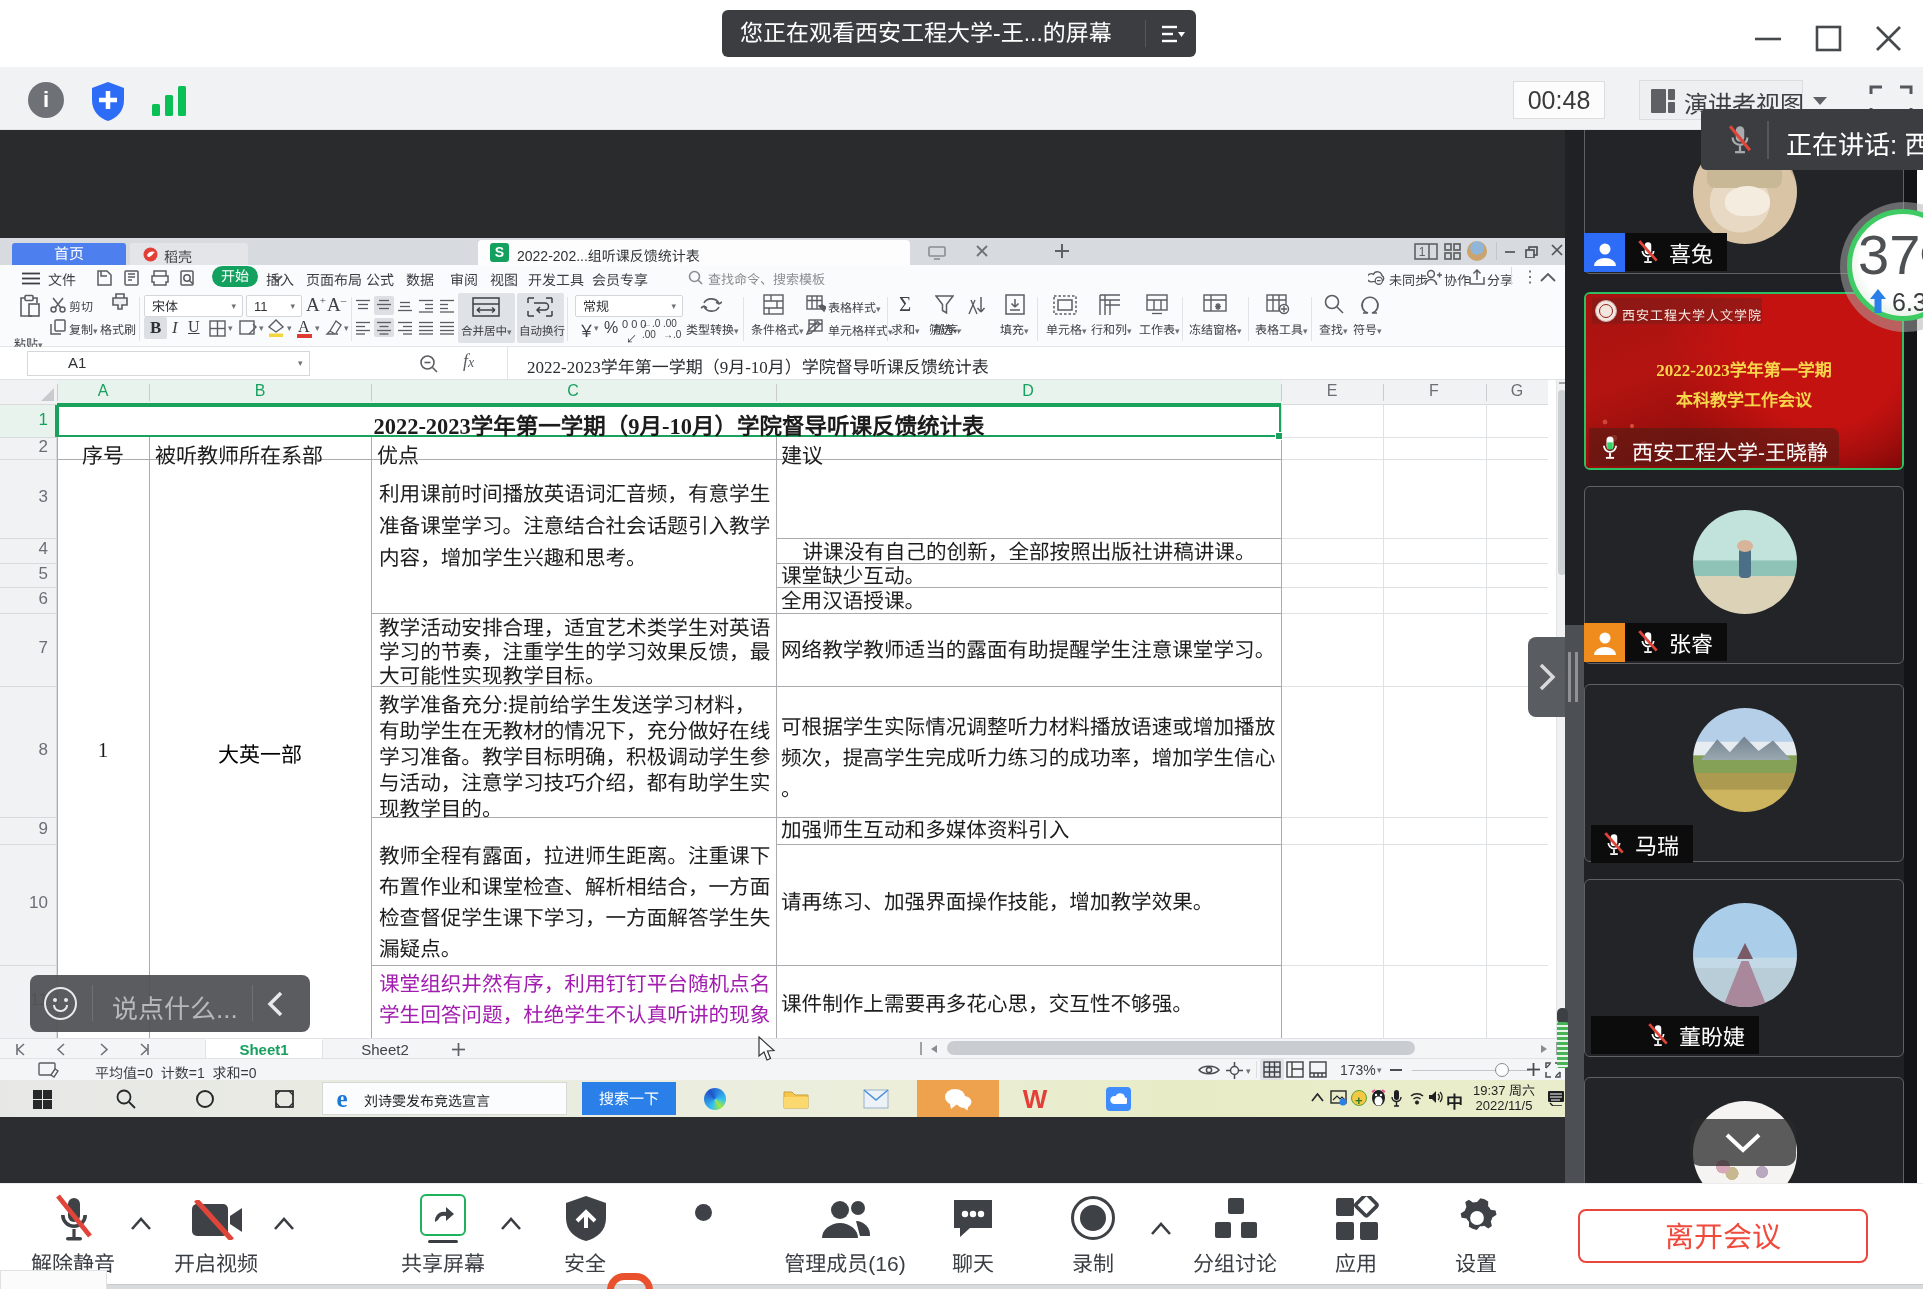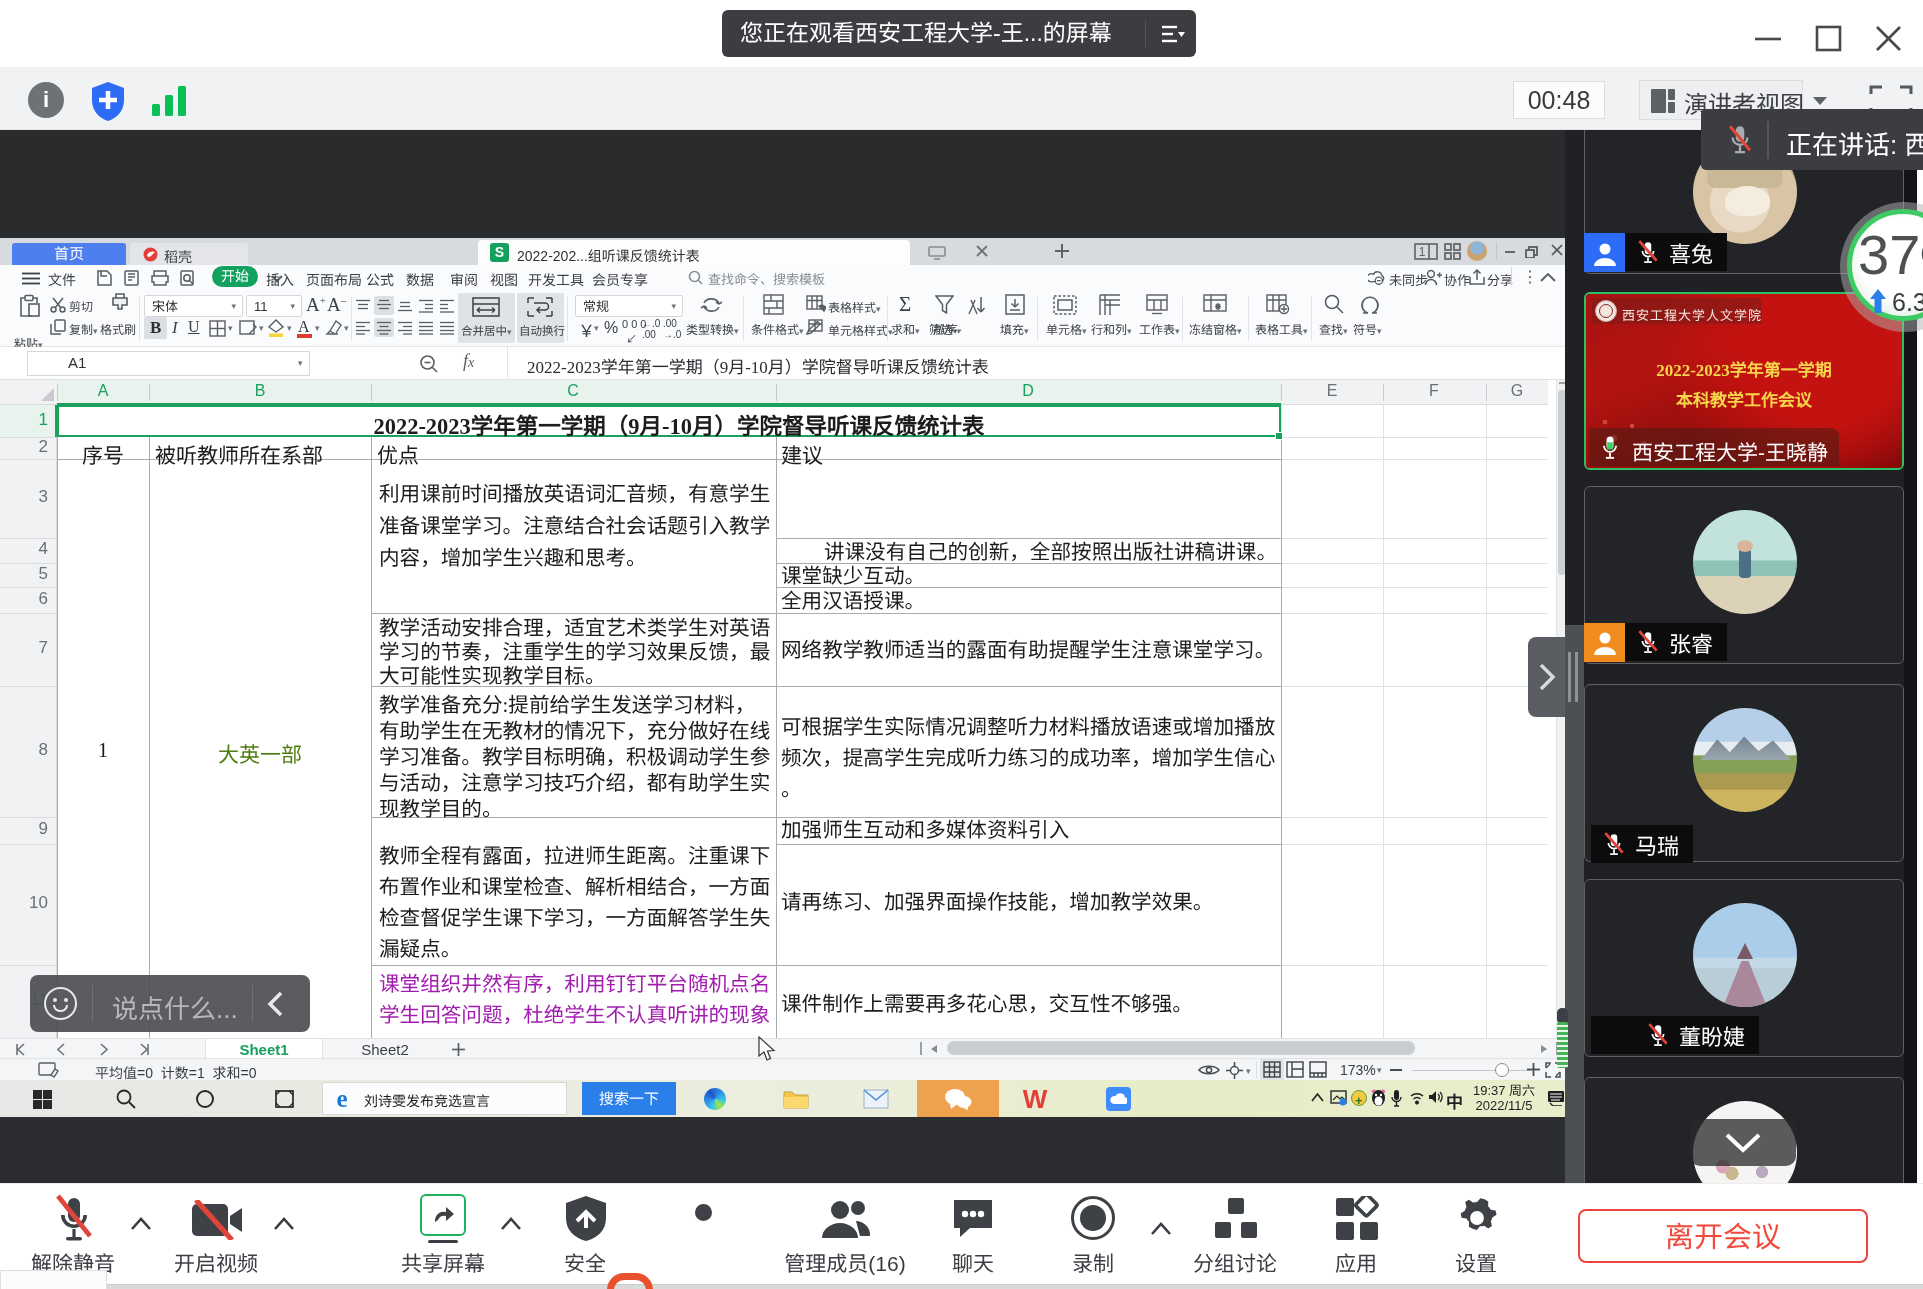--- a/index.html
+++ b/index.html
@@ -602,27 +602,27 @@
         <div class="abs" style="left:371px;top:585px;width:910px;height:1px;background:#a9abae;"></div>
         <div class="abs" style="left:776px;top:464px;width:505px;height:1px;background:#a9abae;"></div>
         <div class="abs" style="left:57px;top:25px;width:1224px;height:32px;border:2px solid #1aa15c;"></div>
         <div class="abs" style="left:1275px;top:52px;width:8px;height:8px;background:#1aa15c;border:1px solid #fff;"></div>
         <div class="abs serif" style="left:67px;top:28px;width:1224px;text-align:center;font-size:22.5px;font-weight:bold;color:#1c1c1c;">2022-2023学年第一学期（9月-10月）学院督导听课反馈统计表</div>
         <div class="abs serif" style="left:57px;top:59px;width:92px;text-align:center;font-size:21px;color:#1c1c1c;">序号</div>
         <div class="abs serif" style="left:155px;top:59px;font-size:21px;color:#1c1c1c;">被听教师所在系部</div>
         <div class="abs serif" style="left:377px;top:59px;font-size:21px;color:#1c1c1c;">优点</div>
         <div class="abs serif" style="left:781px;top:59px;font-size:21px;color:#1c1c1c;">建议</div>
         <div class="abs serif" style="left:57px;top:358px;width:92px;text-align:center;font-size:21px;color:#1c1c1c;">1</div>
-        <div class="abs serif" style="left:149px;top:358px;width:222px;text-align:center;font-size:21px;color:#4d7c0f;">大英一部</div>
+        <div class="abs serif" style="left:149px;top:358px;width:222px;text-align:center;font-size:21px;color:#000000;">大英一部</div>
         <div class="abs serif" style="left:379px;top:98px;width:395px;font-size:20.6px;line-height:32px;color:#1c1c1c;text-align:left;">利用课前时间播放英语词汇音频，有意学生<br>准备课堂学习。注意结合社会话题引入教学<br>内容，增加学生兴趣和思考。</div>
         <div class="abs serif" style="left:379px;top:236px;width:395px;font-size:20.6px;line-height:24px;color:#1c1c1c;text-align:left;">教学活动安排合理，适宜艺术类学生对英语<br>学习的节奏，注重学生的学习效果反馈，最<br>大可能性实现教学目标。</div>
         <div class="abs serif" style="left:379px;top:312px;width:395px;font-size:20.6px;line-height:26px;color:#1c1c1c;text-align:left;">教学准备充分:提前给学生发送学习材料，<br>有助学生在无教材的情况下，充分做好在线<br>学习准备。教学目标明确，积极调动学生参<br>与活动，注意学习技巧介绍，都有助学生实<br>现教学目的。</div>
         <div class="abs serif" style="left:379px;top:461px;width:395px;font-size:20.6px;line-height:31px;color:#1c1c1c;text-align:left;">教师全程有露面，拉进师生距离。注重课下<br>布置作业和课堂检查、解析相结合，一方面<br>检查督促学生课下学习，一方面解答学生失<br>漏疑点。</div>
         <div class="abs serif" style="left:379px;top:589px;width:395px;font-size:20.6px;line-height:31px;color:#a21caf;text-align:left;">课堂组织井然有序，利用钉钉平台随机点名<br>学生回答问题，杜绝学生不认真听讲的现象<br>。</div>
-        <div class="abs serif" style="left:781px;top:160px;width:496px;font-size:20.6px;line-height:24px;color:#1c1c1c;text-align:right;">讲课没有自己的创新，全部按照出版社讲稿讲课。</div>
+        <div class="abs serif" style="left:781px;top:160px;width:496px;font-size:20.6px;line-height:24px;color:#1c1c1c;text-align:center;">讲课没有自己的创新，全部按照出版社讲稿讲课。</div>
         <div class="abs serif" style="left:781px;top:184px;width:496px;font-size:20.6px;line-height:24px;color:#1c1c1c;text-align:left;">课堂缺少互动。</div>
         <div class="abs serif" style="left:781px;top:209px;width:496px;font-size:20.6px;line-height:24px;color:#1c1c1c;text-align:left;">全用汉语授课。</div>
         <div class="abs serif" style="left:781px;top:258px;width:496px;font-size:20.6px;line-height:24px;color:#1c1c1c;text-align:left;">网络教学教师适当的露面有助提醒学生注意课堂学习。</div>
         <div class="abs serif" style="left:781px;top:332px;width:496px;font-size:20.6px;line-height:31px;color:#1c1c1c;text-align:left;">可根据学生实际情况调整听力材料播放语速或增加播放<br>频次，提高学生完成听力练习的成功率，增加学生信心<br>。</div>
         <div class="abs serif" style="left:781px;top:438px;width:496px;font-size:20.6px;line-height:24px;color:#1c1c1c;text-align:left;">加强师生互动和多媒体资料引入</div>
         <div class="abs serif" style="left:781px;top:510px;width:496px;font-size:20.6px;line-height:24px;color:#1c1c1c;text-align:left;">请再练习、加强界面操作技能，增加教学效果。</div>
         <div class="abs serif" style="left:781px;top:612px;width:496px;font-size:20.6px;line-height:24px;color:#1c1c1c;text-align:left;">课件制作上需要再多花心思，交互性不够强。</div>
         <div class="abs" style="left:1556px;top:0;width:12px;height:658px;background:#f0f1f3;border-left:1px solid #e3e4e6;"></div>
         <div class="abs" style="left:1558px;top:10px;width:8px;height:185px;background:#cdd0d3;border-radius:4px;"></div>
         <div class="abs" style="left:1559px;top:2px;width:6px;height:2px;background:#9fa2a5;"></div>

